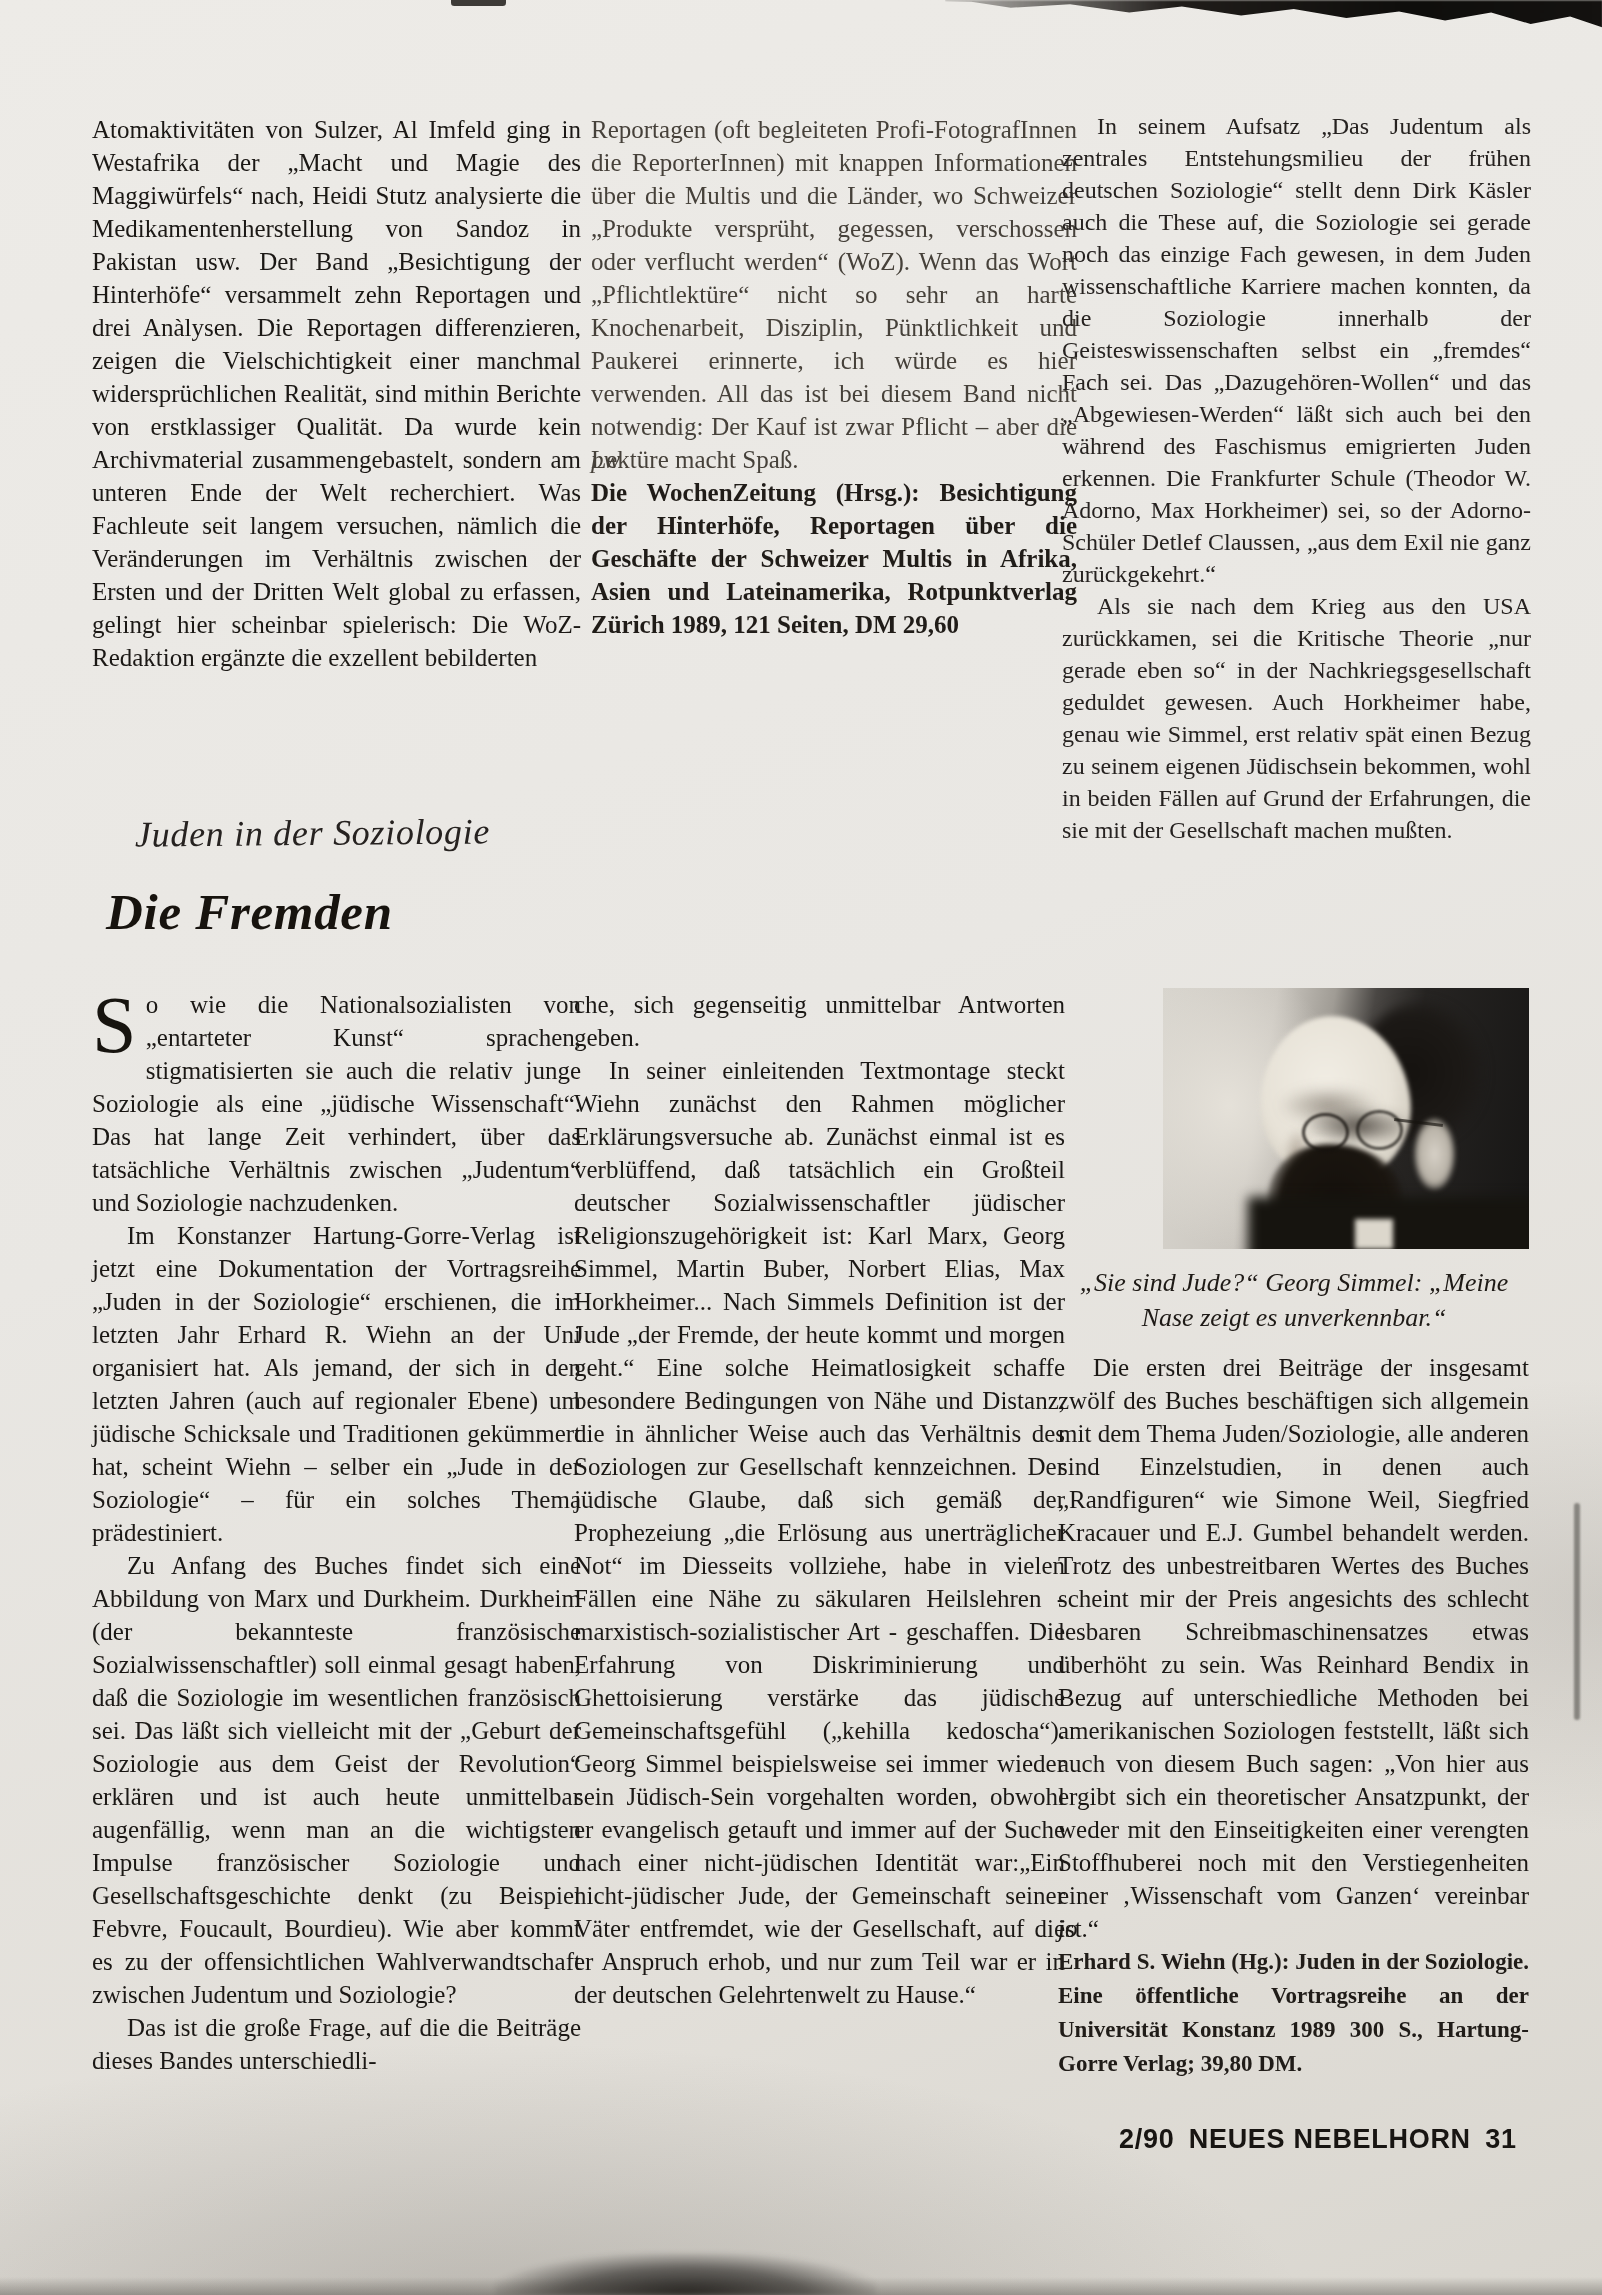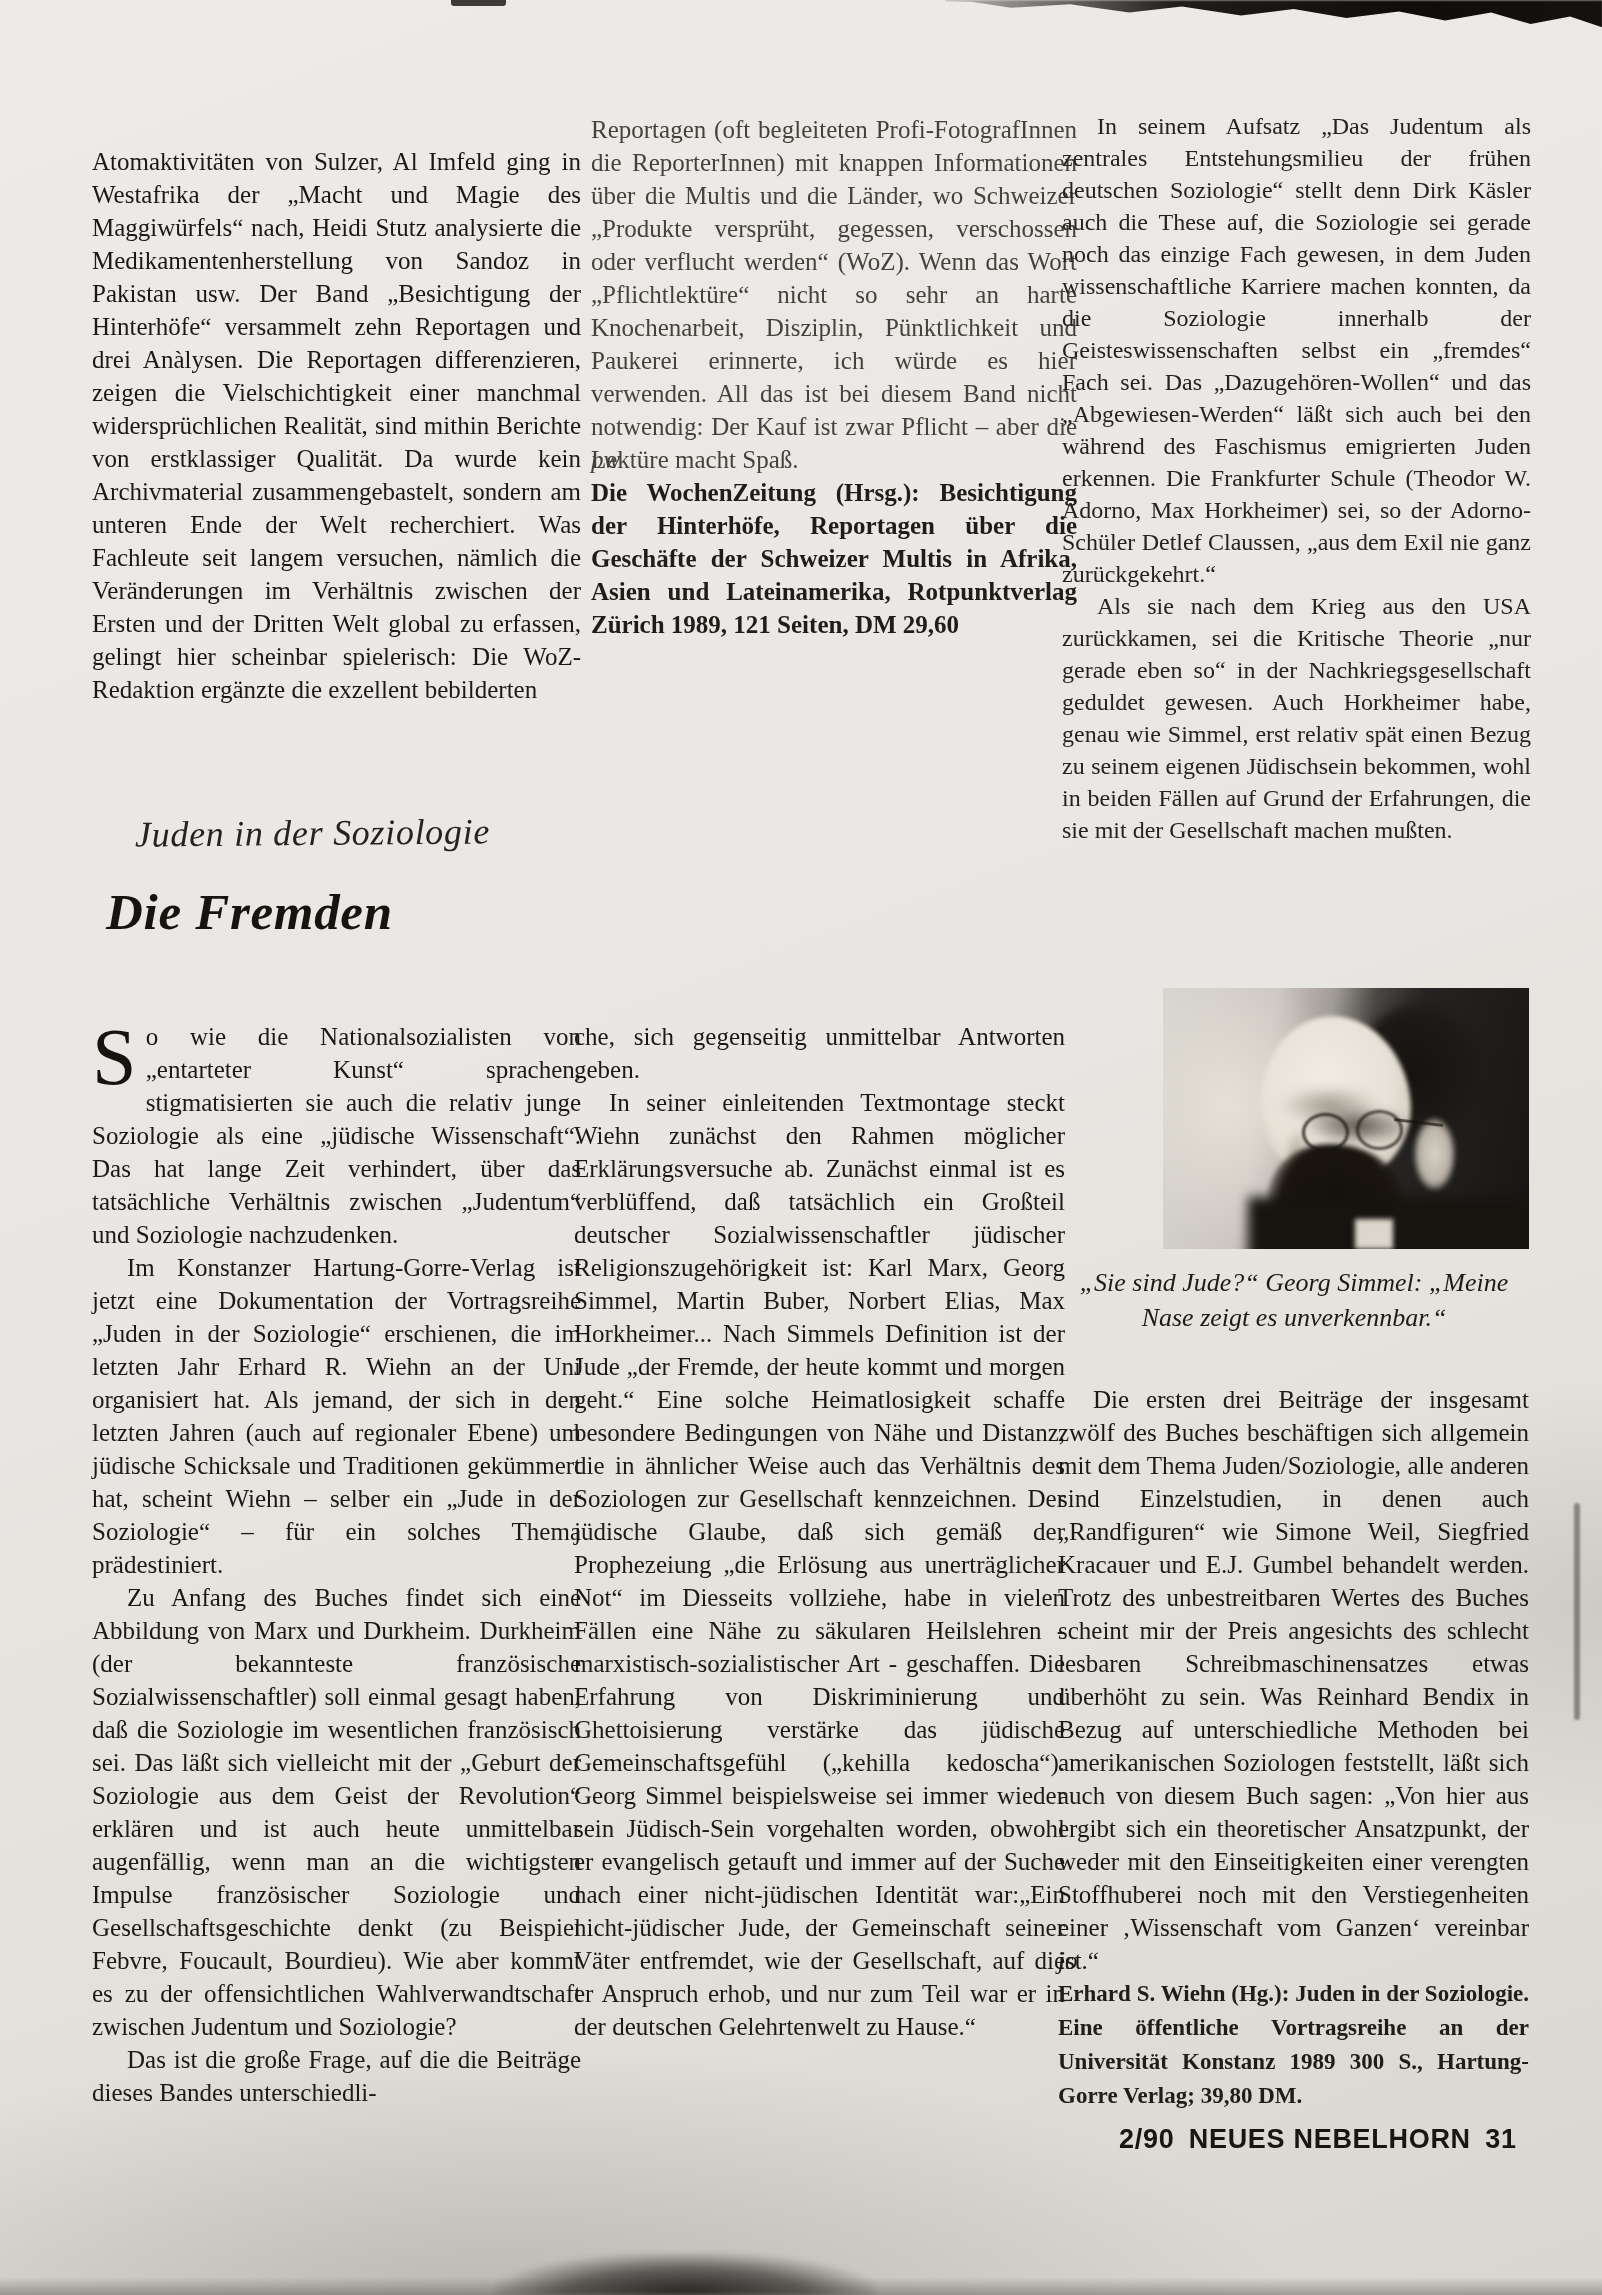--- a/index.html
+++ b/index.html
@@ -8,21 +8,21 @@
     background:
       radial-gradient(ellipse 1181px 394px at 30% 101%, rgba(90,85,78,0.28), rgba(90,85,78,0) 70%),
       radial-gradient(ellipse 591px 328px at 101% 70%, rgba(120,115,108,0.20), rgba(120,115,108,0) 70%),
       linear-gradient(160deg,#edebe7 0%,#e9e7e3 45%,#e2dfd9 78%,#d9d6cf 100%);
     font-family:"Liberation Serif", serif;
     color:#211d19;
   }
   .col{position:absolute;text-align:justify;font-size:25px;line-height:33px;hyphens:auto;}
   .col p{margin:0;}
   .col p.indent{text-indent:35px;}
-  .ink-strong{color:#1b1815;margin-top:32px;}
+  .ink-strong{color:#1b1815;}
   .ink-faded{color:#46413a;}
   .ink-mid{color:#262220;}
   .bib{font-weight:700;margin-top:0;color:#201c18;}
   .author-line{text-align:left;font-style:italic;margin-top:-33px;font-size:25px;}
   .dropcap{float:left;font-size:80px;line-height:64px;padding:5.2px 9.2px 0 0;color:#17140f;}
   .kicker{position:absolute;left:135px;top:812px;font-style:italic;font-size:36px;color:#262220;transform:rotate(-0.5deg);letter-spacing:0.7px;}
   .headline{position:absolute;left:106px;top:883px;font-style:italic;font-weight:700;font-size:51px;color:#17130e;letter-spacing:0.7px;}
   .caption{position:absolute;left:1058px;top:1265px;width:472px;font-style:italic;font-size:26px;line-height:35px;color:#1e1a16;text-align:center;}
   .footer{position:absolute;left:1119px;top:2124px;font-family:"Liberation Sans",sans-serif;font-weight:700;font-size:27px;color:#181512;letter-spacing:0.7px;white-space:nowrap;}
   .footer span{margin-right:14.4px;}

